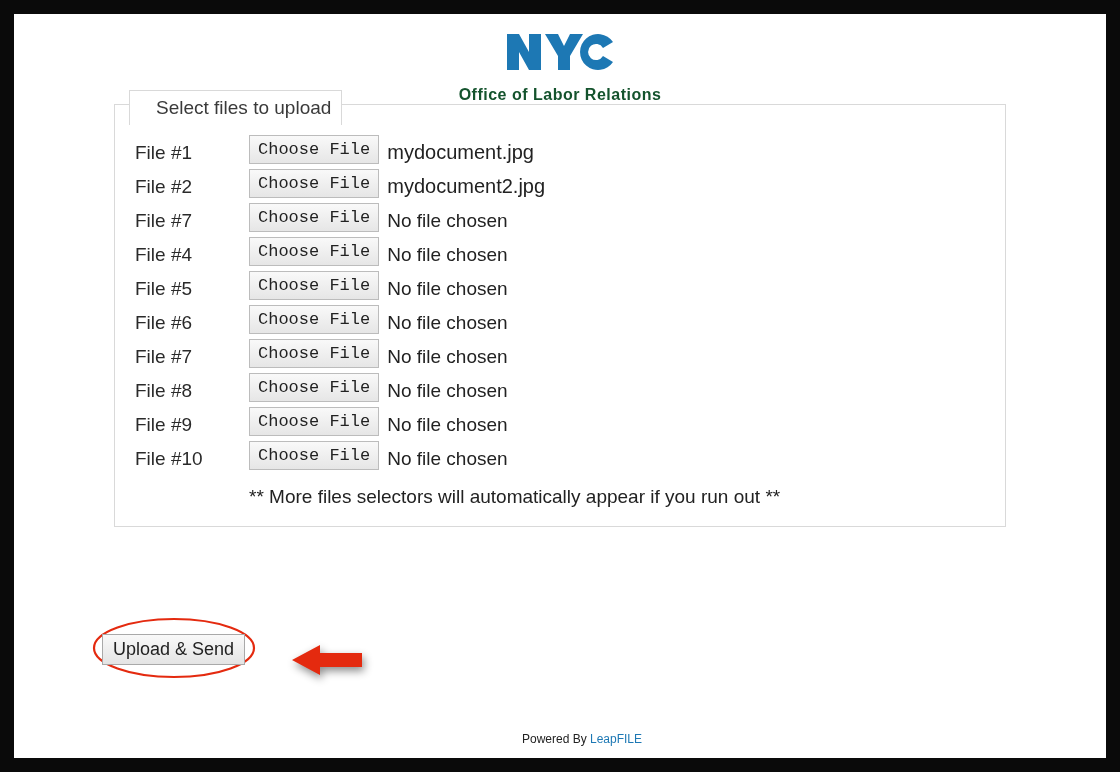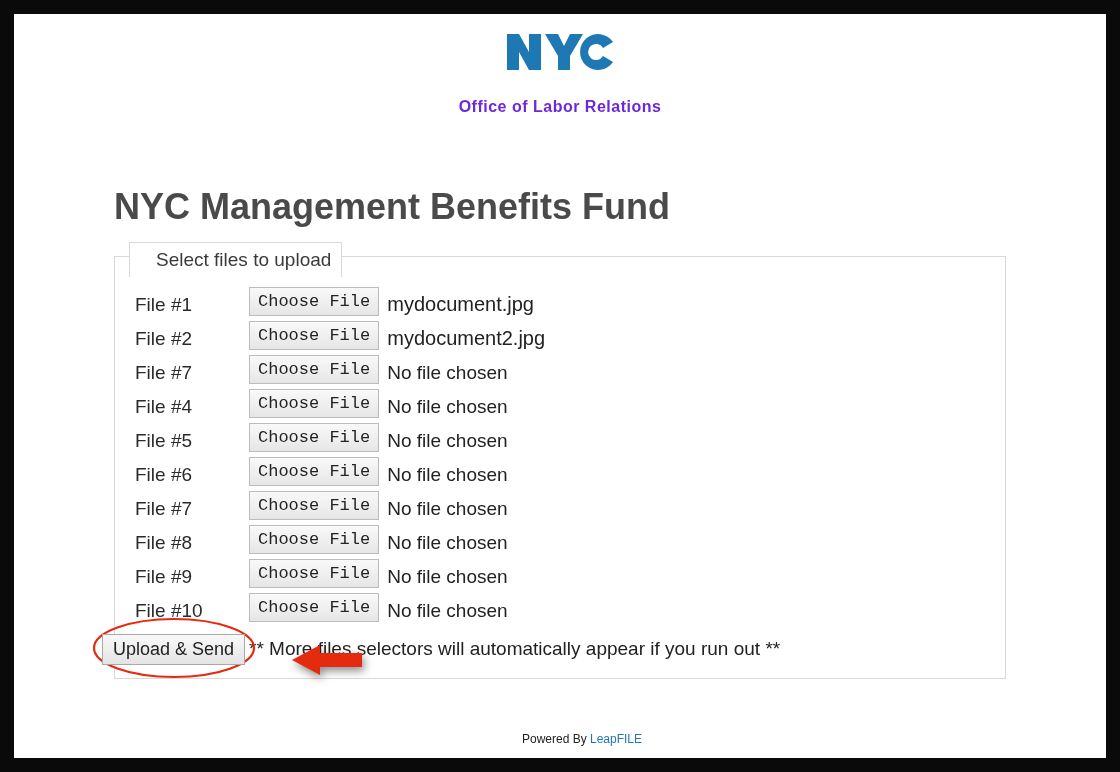--- a/index.html
+++ b/index.html
@@ -21,25 +21,25 @@
       overflow: hidden;
     }
     .header-logo {
       text-align: center;
       padding-top: 18px;
     }
     .nyc-logo {
       display: inline-block;
     }
     .nyc-sub {
-      color: #6d28d9;
+      color: #14532d;
       font-weight: bold;
       font-size: 16px;
       letter-spacing: 0.5px;
-      margin-top: 20px;
+      margin-top: 8px;
     }
     .main-heading {
       font-size: 36px;
       font-weight: bold;
       color: #4a4a4a;
       margin: 70px 0 28px 100px;
     }
     .fieldset-wrap {
       margin: 0 100px 0 100px;
       position: relative;
@@ -156,21 +156,20 @@
 
           <path d="M40 2 h13 l6 12 l6 -12 h13 l-13 22 v14 h-12 v-14 z"></path>
 
           <path d="M108 10 a18 18 0 1 0 0 20 l-10 -6 a8 8 0 1 1 0 -8 z"></path>
         </g>
       </svg>
       <div class="nyc-sub">Office of Labor Relations</div>
     </div>
   </div>
 
-  <div class="main-heading">NYC Management Benefits Fund</div>
 
   <div class="fieldset-wrap">
     <div class="fieldset">
       <div class="legend">Select files to upload</div>
       <div id="file-rows">
           <div class="file-row">
             <div class="file-label">File #1</div>
             <button class="choose-btn">Choose File</button>
             <span class="filename">mydocument.jpg</span>
           </div>

